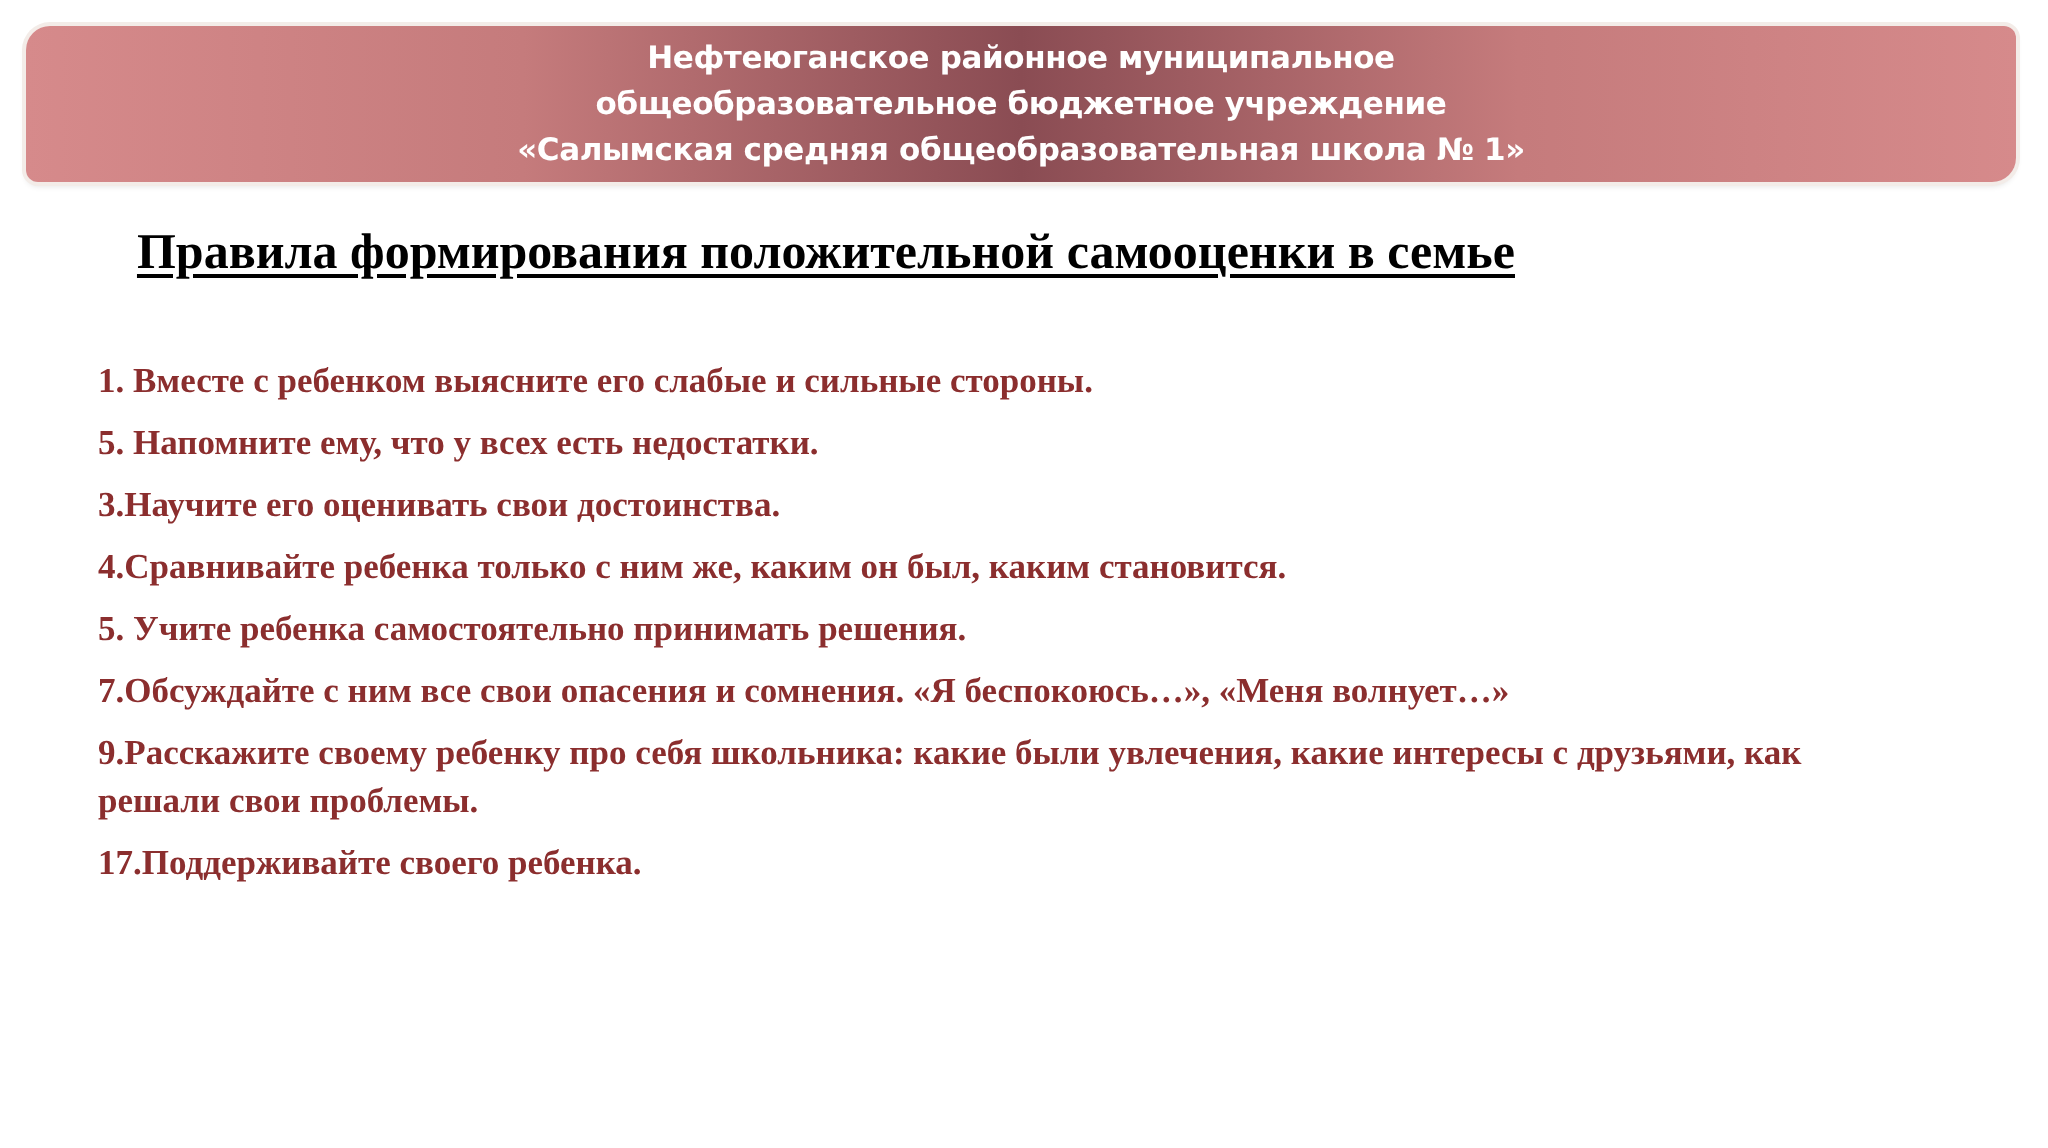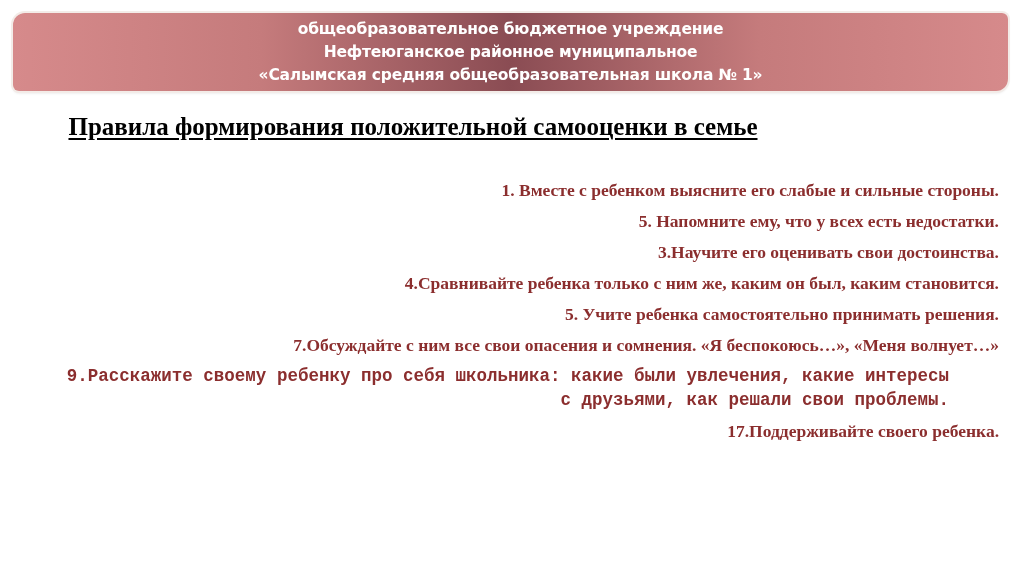--- a/index.html
+++ b/index.html
@@ -53,44 +53,42 @@
       white-space: nowrap;
     }
     .rules-list {
       position: absolute;
       left: 49px;
       top: 175px;
       width: 950px;
       margin: 0;
       padding: 0;
       list-style: none;
-      text-align: right;
     }
     .rule-item {
       font-family: "Liberation Serif", serif;
       font-weight: bold;
       font-size: 17.5px;
       line-height: 31px;
       color: #8b2e2e;
       white-space: nowrap;
     }
     .rule-item.wrap {
       white-space: normal;
       line-height: 24px;
       padding-top: 3px;
       padding-bottom: 4px;
-      font-family: Liberation Mono, monospace;
     }
   </style>
 </head>
 <body>
 
 <div class="header-band">
+  <div class="header-line">Нефтеюганское районное муниципальное</div>
   <div class="header-line">общеобразовательное бюджетное учреждение</div>
-  <div class="header-line">Нефтеюганское районное муниципальное</div>
   <div class="header-line">«Салымская средняя общеобразовательная школа № 1»</div>
 </div>
 
 <div class="page-title">Правила формирования положительной самооценки в семье</div>
 
 <ul class="rules-list">
   <li class="rule-item">1. Вместе с ребенком выясните его слабые и сильные стороны.</li>
   <li class="rule-item">5. Напомните ему, что у всех есть недостатки.</li>
   <li class="rule-item">3.Научите его оценивать свои достоинства.</li>
   <li class="rule-item">4.Сравнивайте ребенка только с ним же, каким он был, каким становится.</li>

